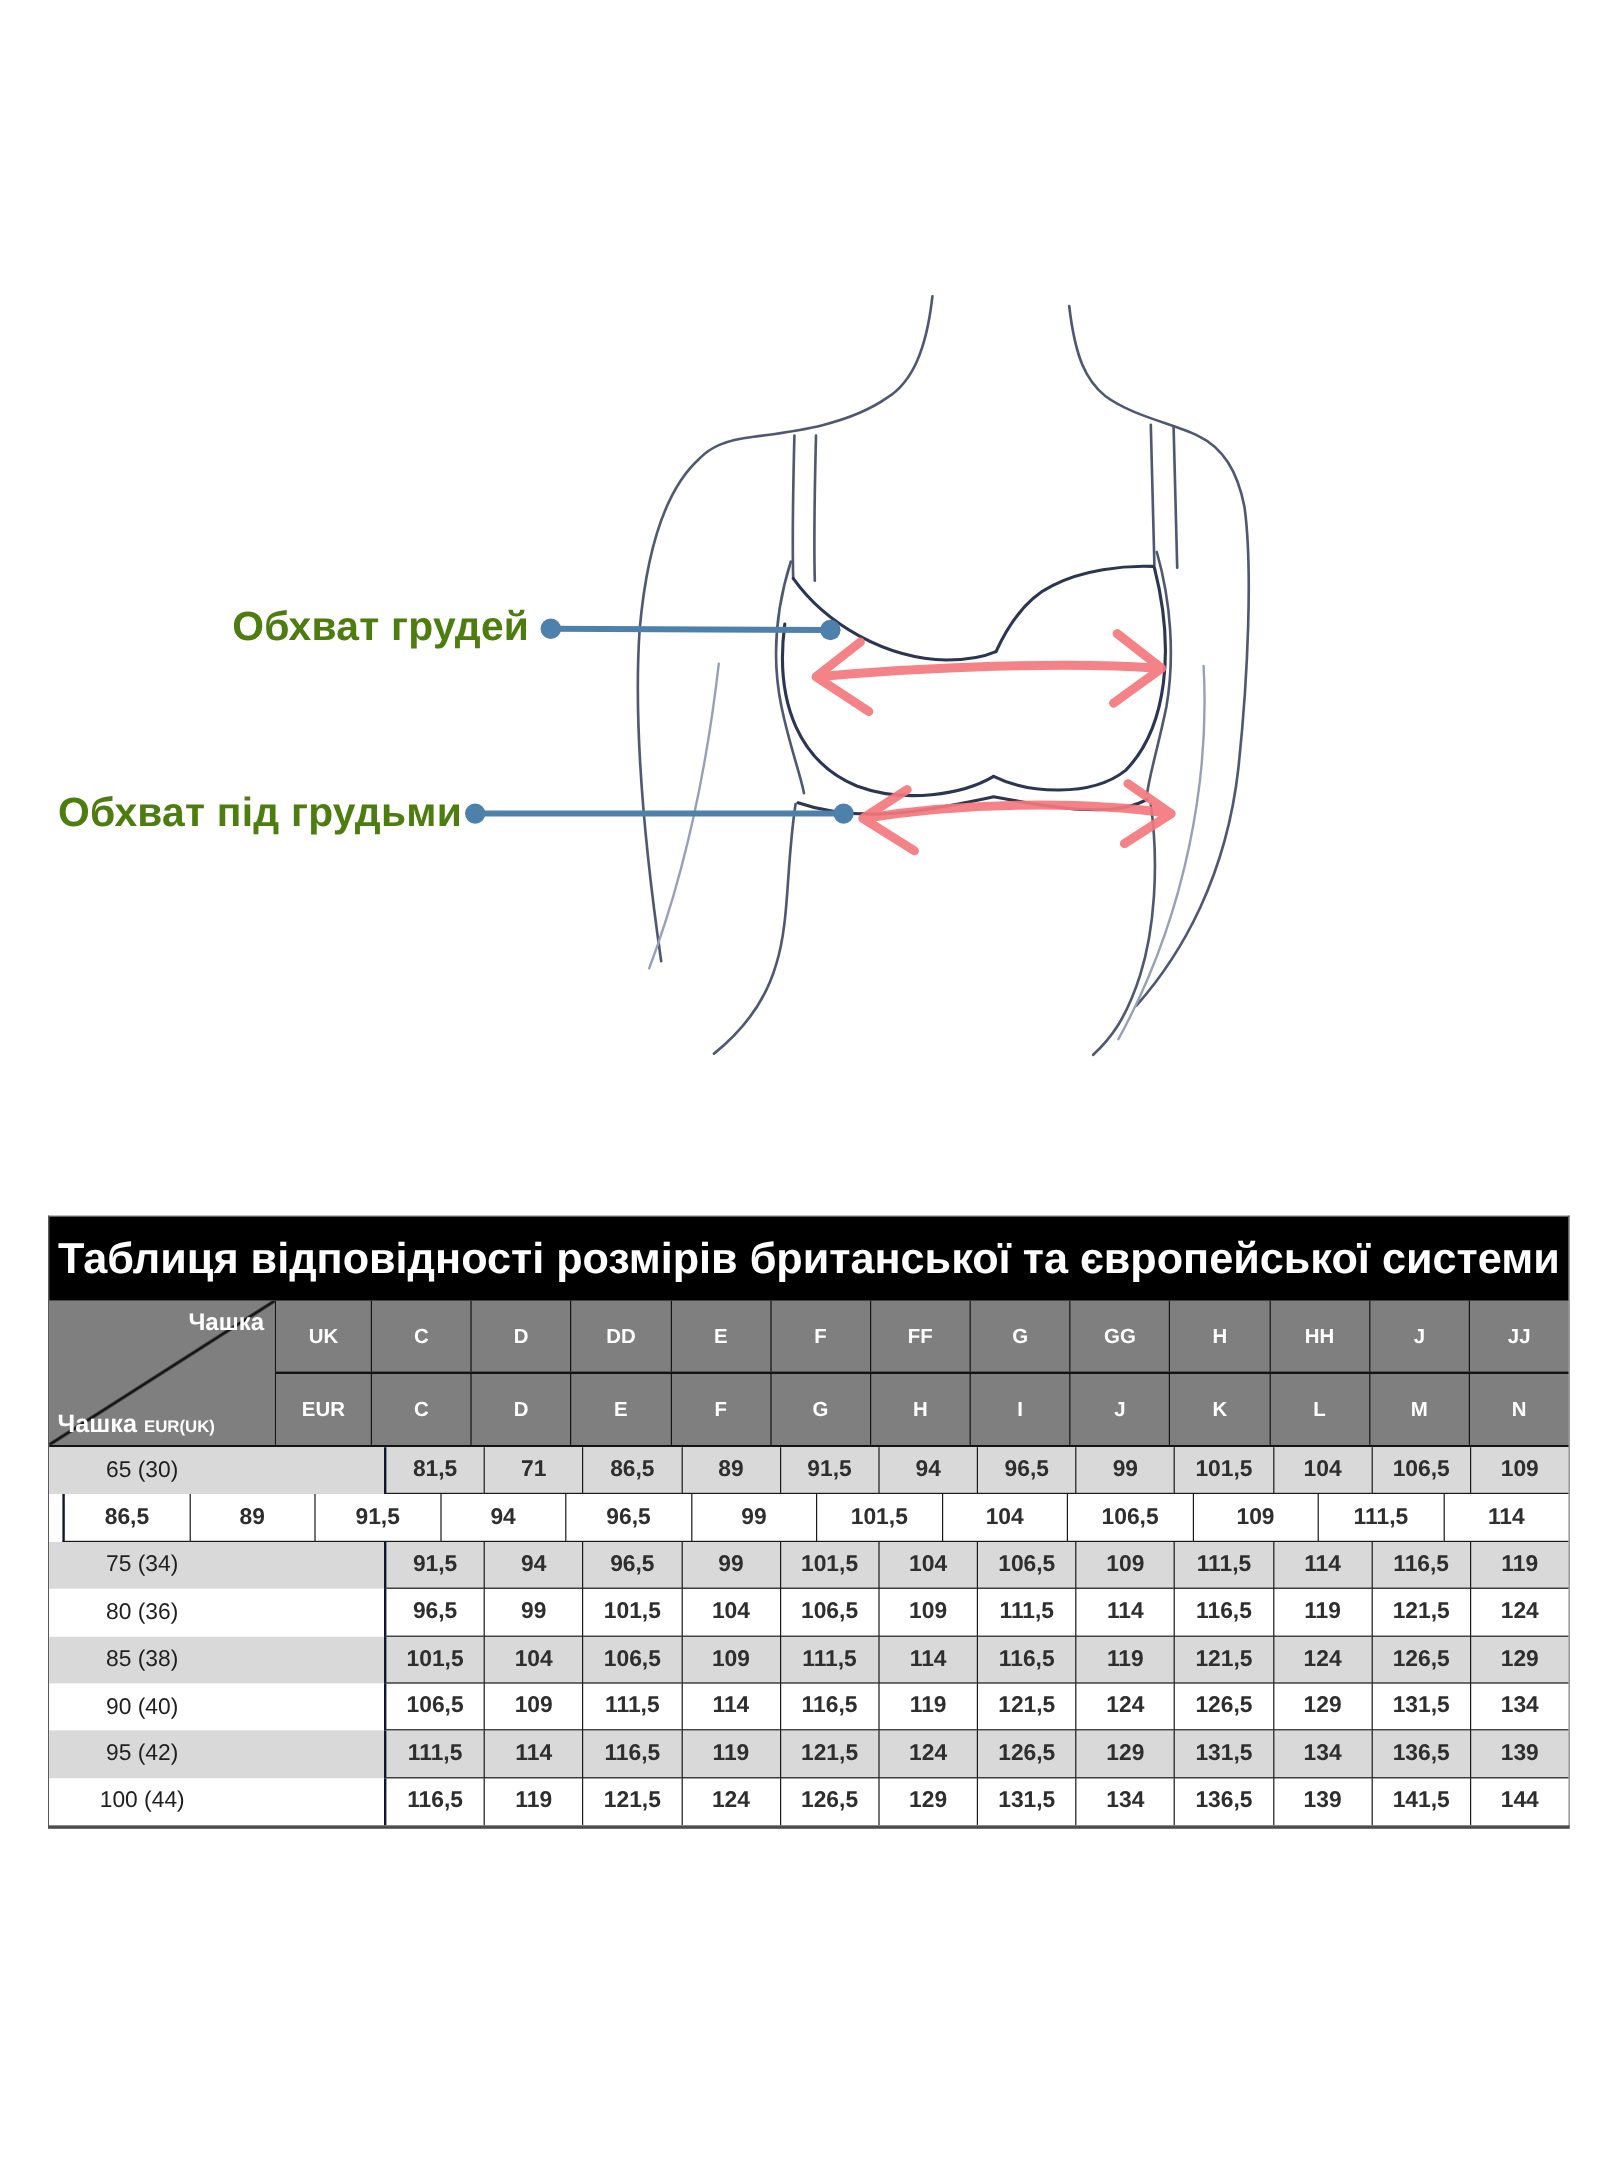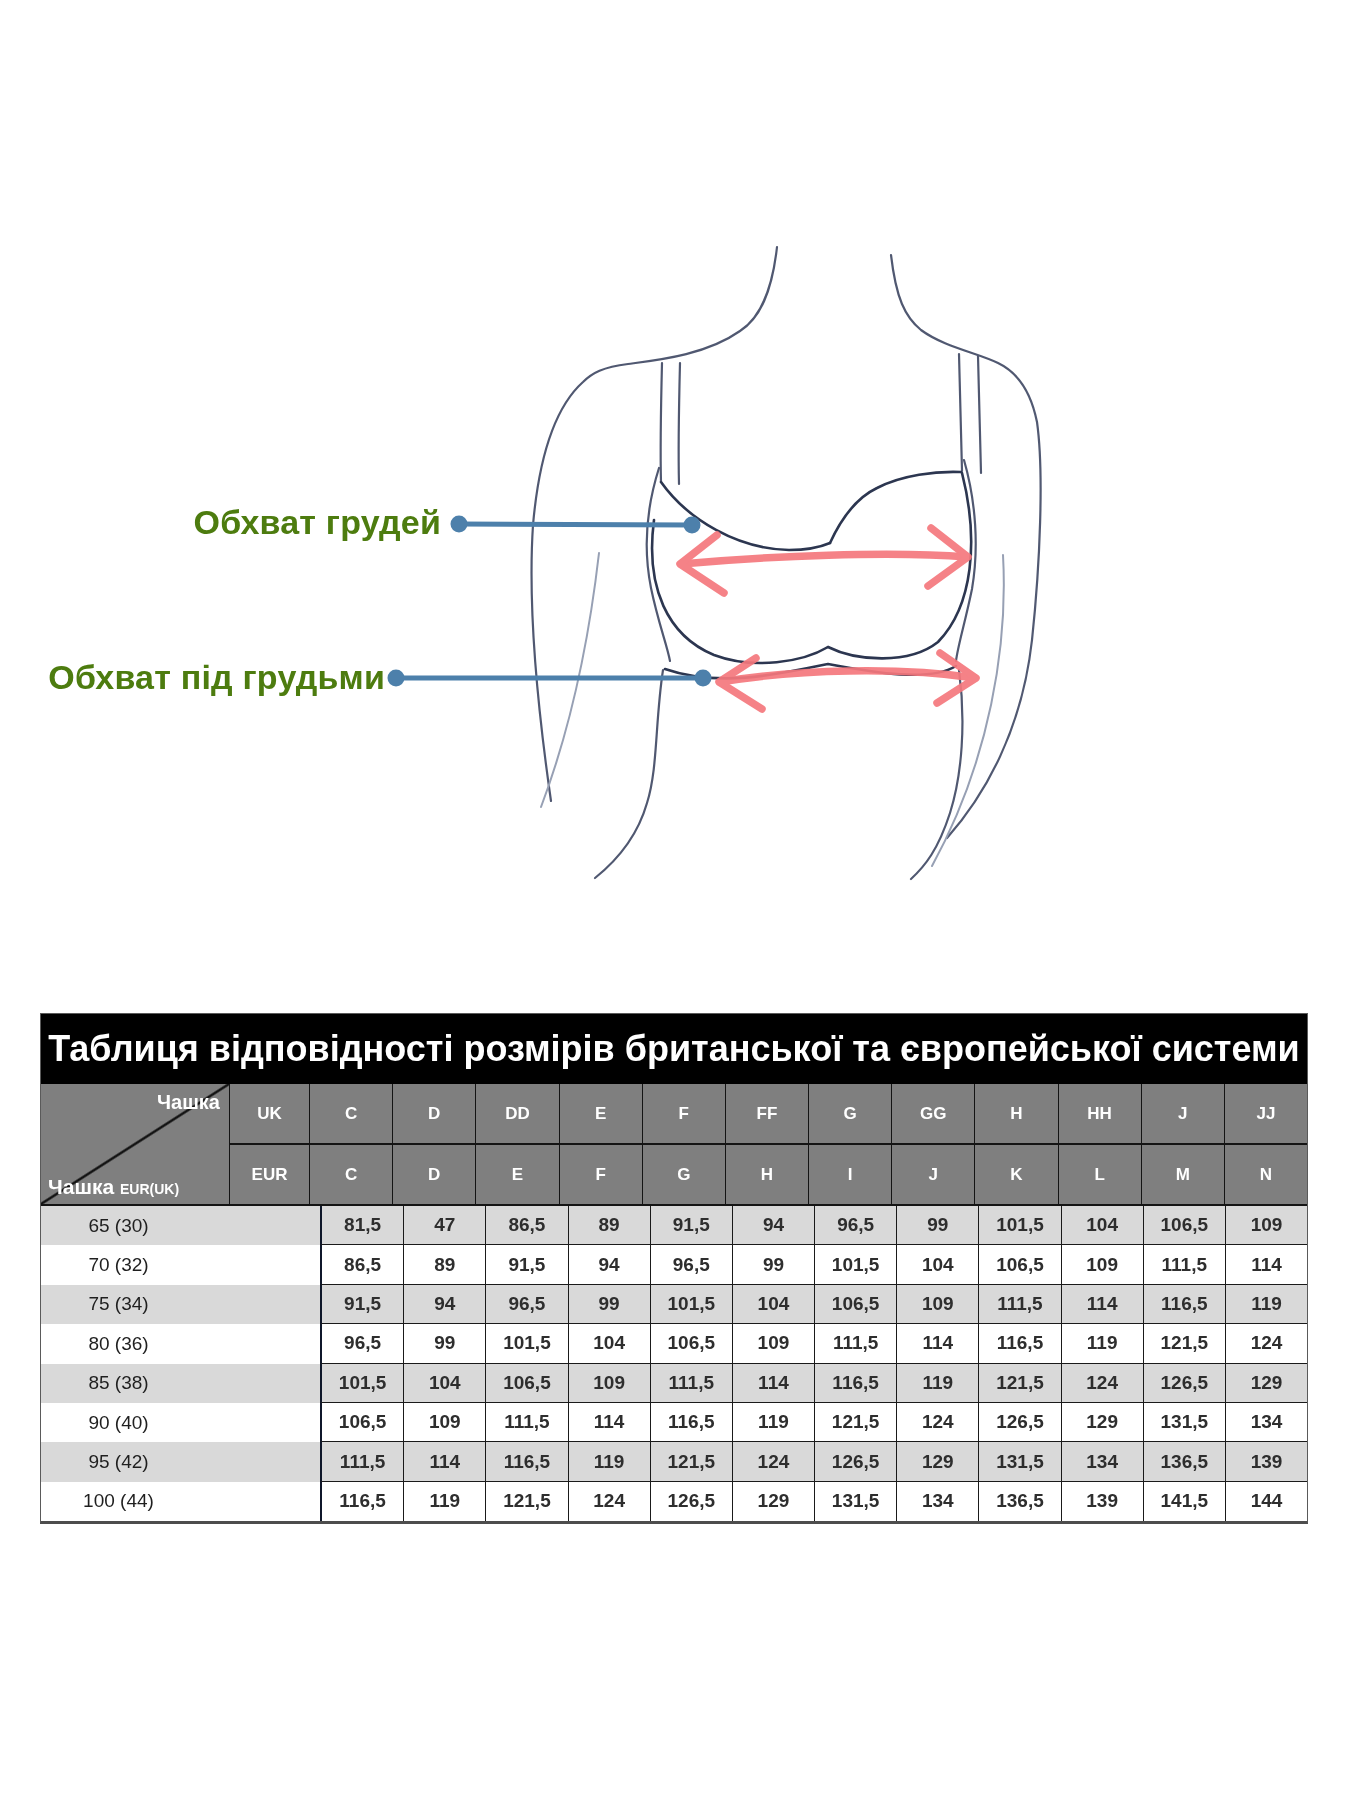--- a/index.html
+++ b/index.html
@@ -137,34 +137,33 @@
             <div class="cupcell">N</div>
           </div>
       </div>
     </div>
   </div>
 
   <div class="t-body">
       <div class="trow gray">
         <div class="tlabel">65 (30)</div>
         <div class="tcell first">81,5</div>
-        <div class="tcell">47</div>
+        <div class="tcell">71</div>
         <div class="tcell">86,5</div>
         <div class="tcell">89</div>
         <div class="tcell">91,5</div>
         <div class="tcell">94</div>
         <div class="tcell">96,5</div>
         <div class="tcell">99</div>
         <div class="tcell">101,5</div>
         <div class="tcell">104</div>
         <div class="tcell">106,5</div>
         <div class="tcell">109</div>
       </div>
       <div class="trow">
-        <div class="tlabel">70 (32)</div>
         <div class="tcell first">86,5</div>
         <div class="tcell">89</div>
         <div class="tcell">91,5</div>
         <div class="tcell">94</div>
         <div class="tcell">96,5</div>
         <div class="tcell">99</div>
         <div class="tcell">101,5</div>
         <div class="tcell">104</div>
         <div class="tcell">106,5</div>
         <div class="tcell">109</div>

